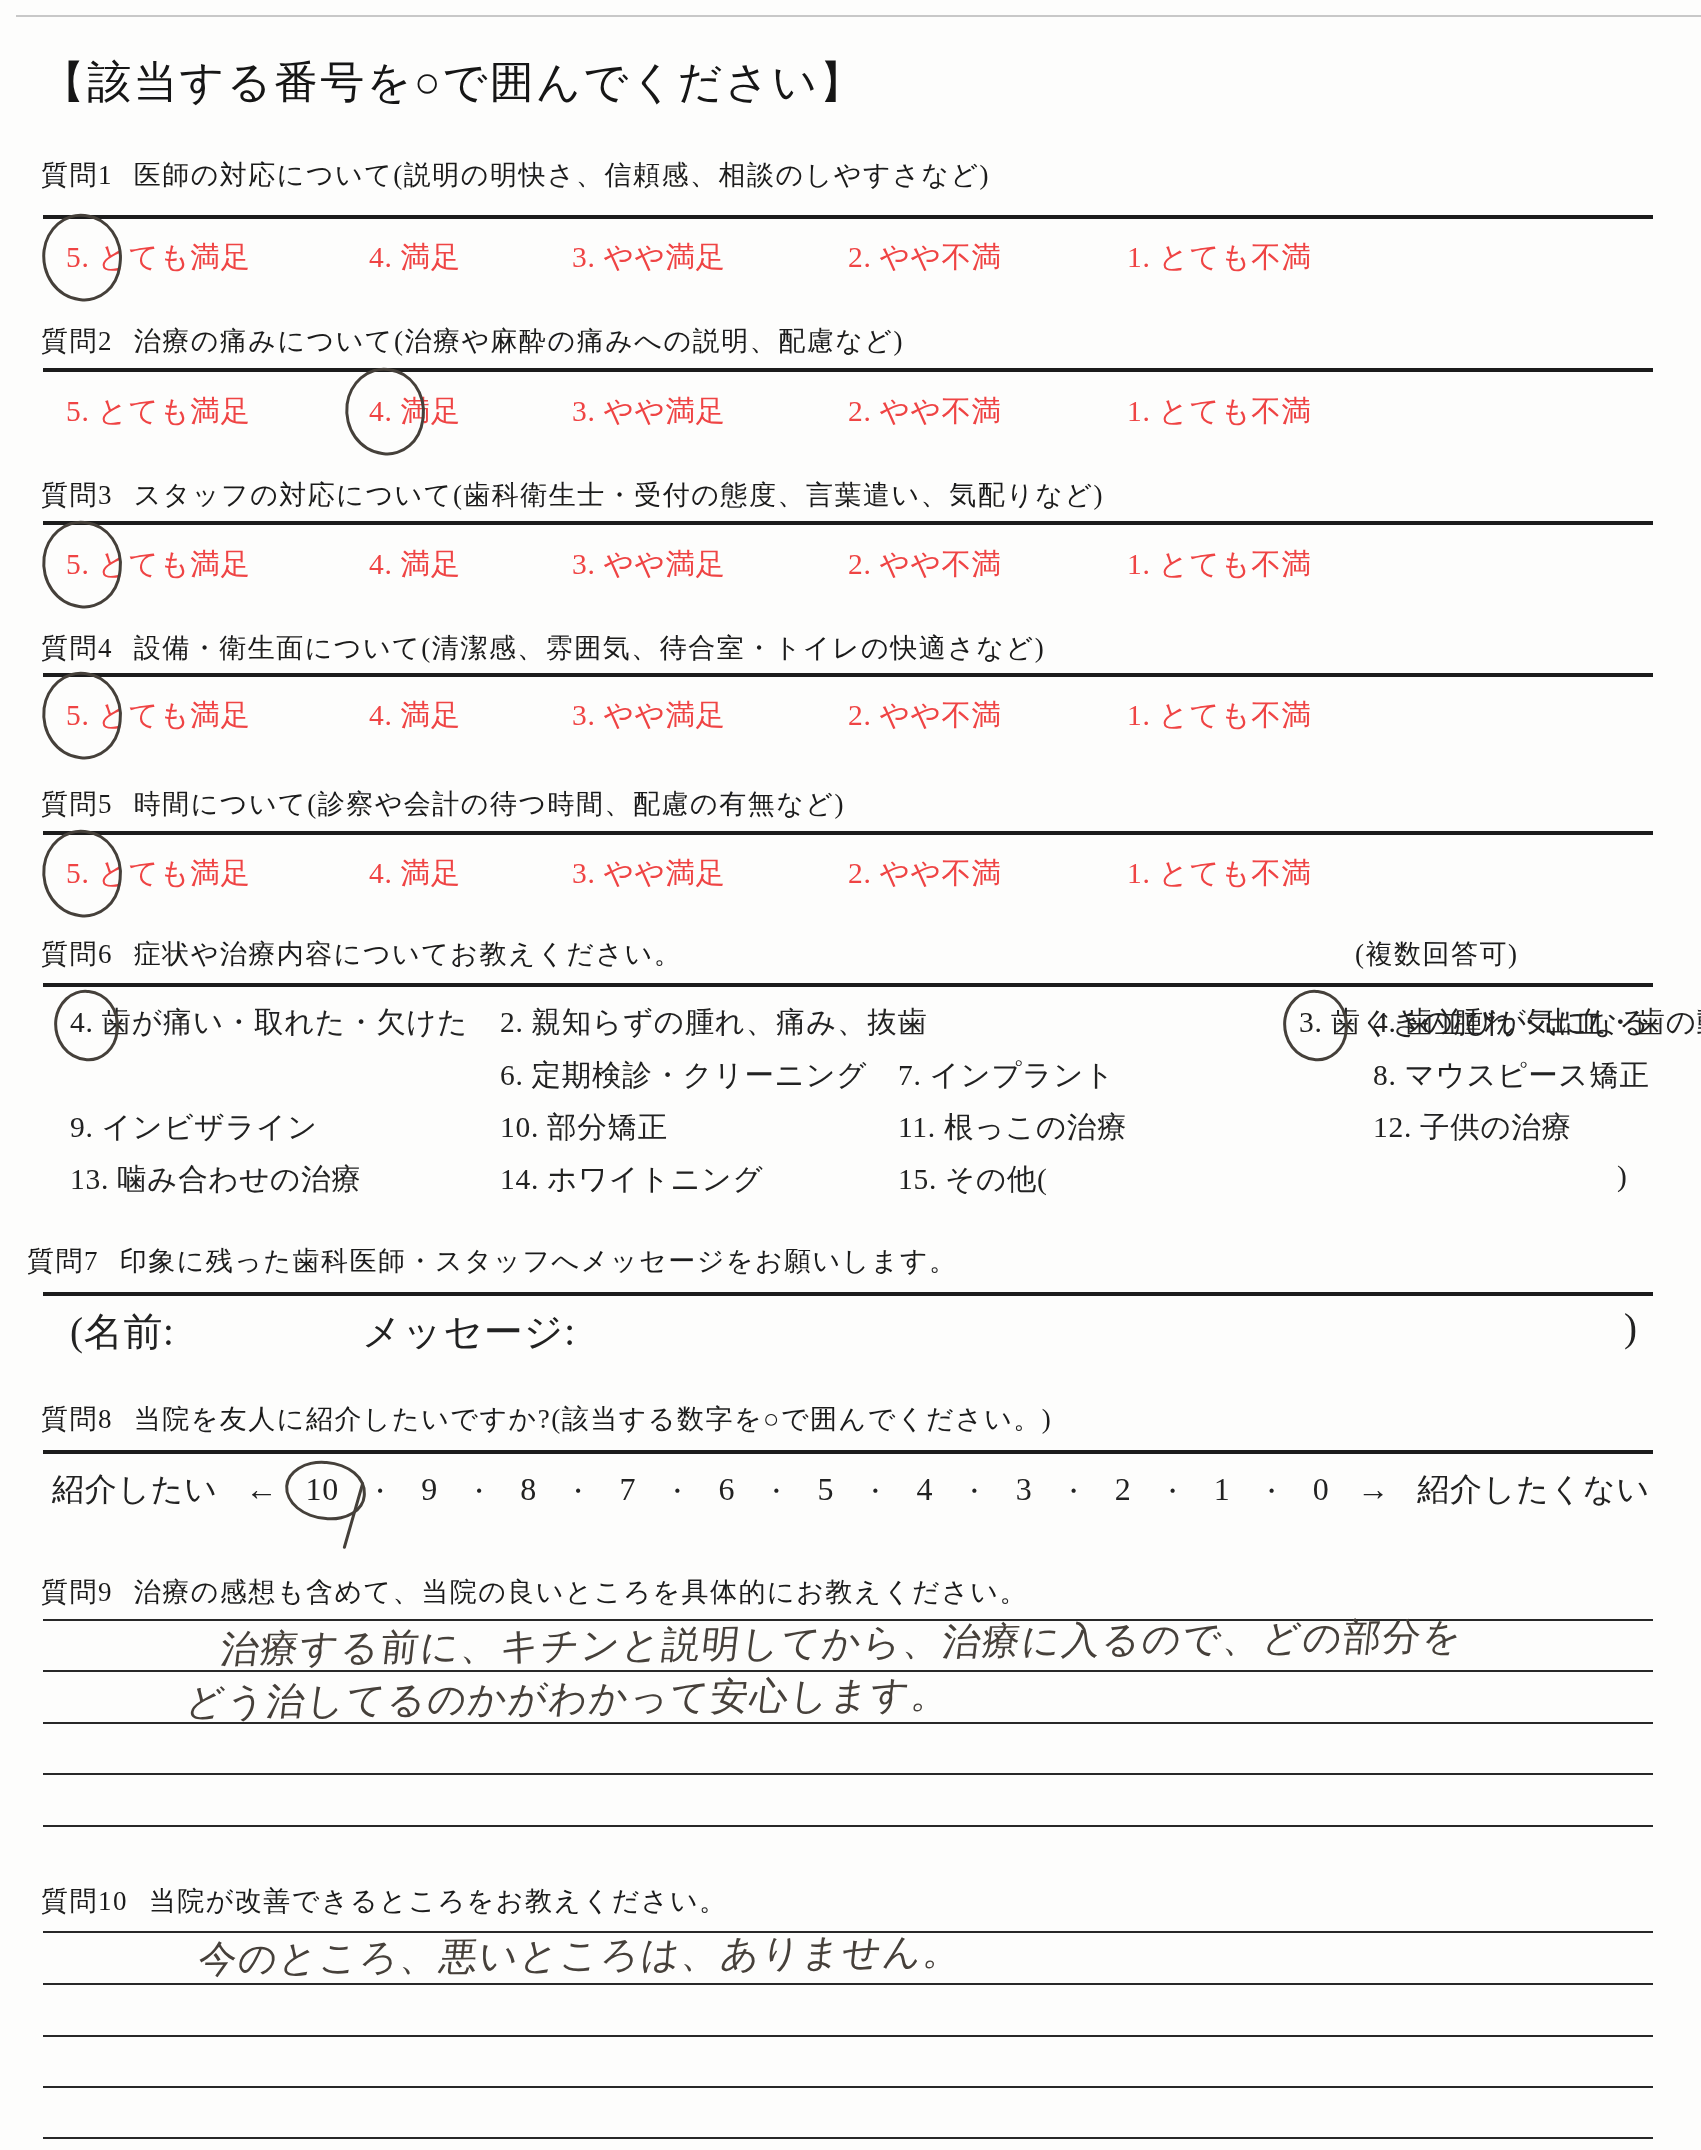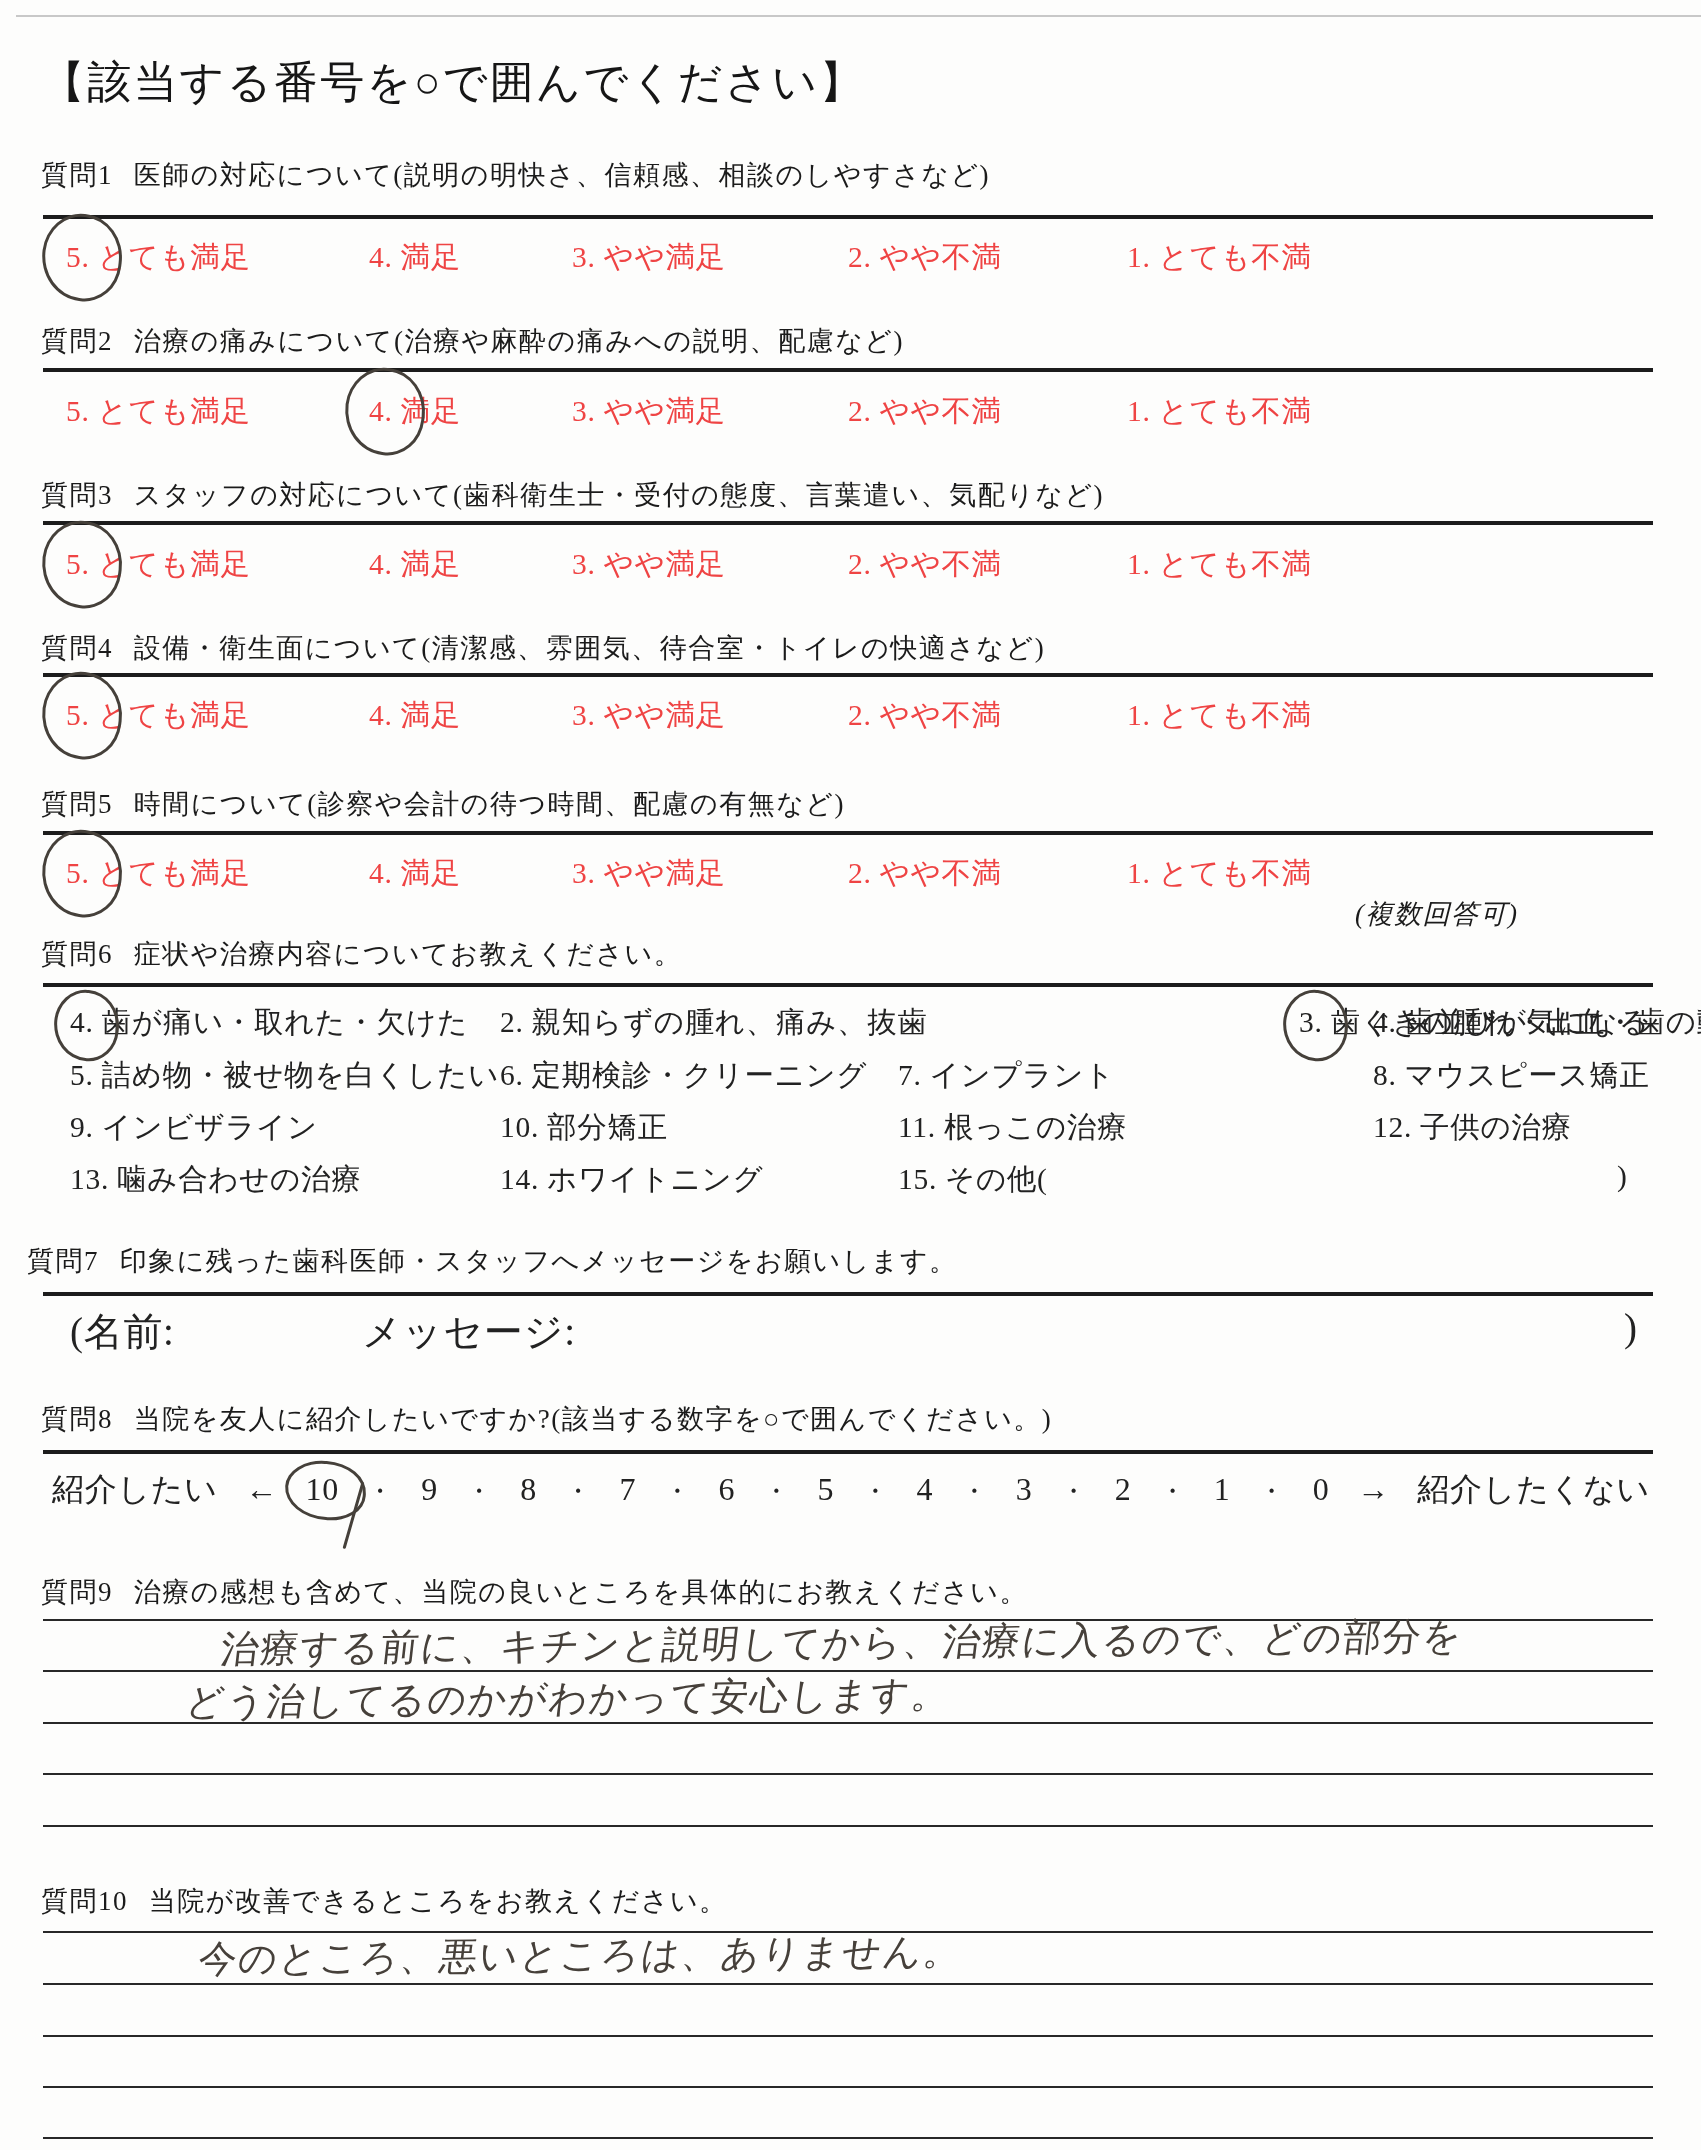--- a/index.html
+++ b/index.html
@@ -98,31 +98,30 @@
     <span class="opt circled circle-opt" style="left:66px;">5. とても満足</span>
     <span class="opt" style="left:369px;">4. 満足</span>
     <span class="opt" style="left:572px;">3. やや満足</span>
     <span class="opt" style="left:848px;">2. やや不満</span>
     <span class="opt" style="left:1127px;">1. とても不満</span>
   </div>
 
   <div class="abs qtitle" style="left:41px;top:936px;">
     <span class="qlabel">質問6</span><span>症状や治療内容についてお教えください。</span>
   </div>
-  <div class="abs qtitle" style="left:1355px;top:896px;font-style:italic;">(複数回答可)</div>
+  <div class="abs qtitle" style="left:1355px;top:936px;">(複数回答可)</div>
   <div class="abs rule" style="top:983px;"></div>
 
   <div class="abs grow" style="top:1003px;">
     <span class="gitem circled circle-num" style="left:70px;">4. 歯が痛い・取れた・欠けた</span>
     <span class="gitem" style="left:500px;">2. 親知らずの腫れ、痛み、抜歯</span>
     <span class="gitem circled circle-num" style="left:898px;">3. 歯ぐきの腫れ・出血・歯の動揺</span>
     <span class="gitem" style="left:1373px;">4. 歯並びが気になる</span>
   </div>
   <div class="abs grow" style="top:1056px;">
-    <span class="gitem" style="left:70px;">5. 詰め物・被せ物を白くしたい</span>
     <span class="gitem" style="left:500px;">6. 定期検診・クリーニング</span>
     <span class="gitem" style="left:898px;">7. インプラント</span>
     <span class="gitem" style="left:1373px;">8. マウスピース矯正</span>
   </div>
   <div class="abs grow" style="top:1108px;">
     <span class="gitem" style="left:70px;">9. インビザライン</span>
     <span class="gitem" style="left:500px;">10. 部分矯正</span>
     <span class="gitem" style="left:898px;">11. 根っこの治療</span>
     <span class="gitem" style="left:1373px;">12. 子供の治療</span>
   </div>

